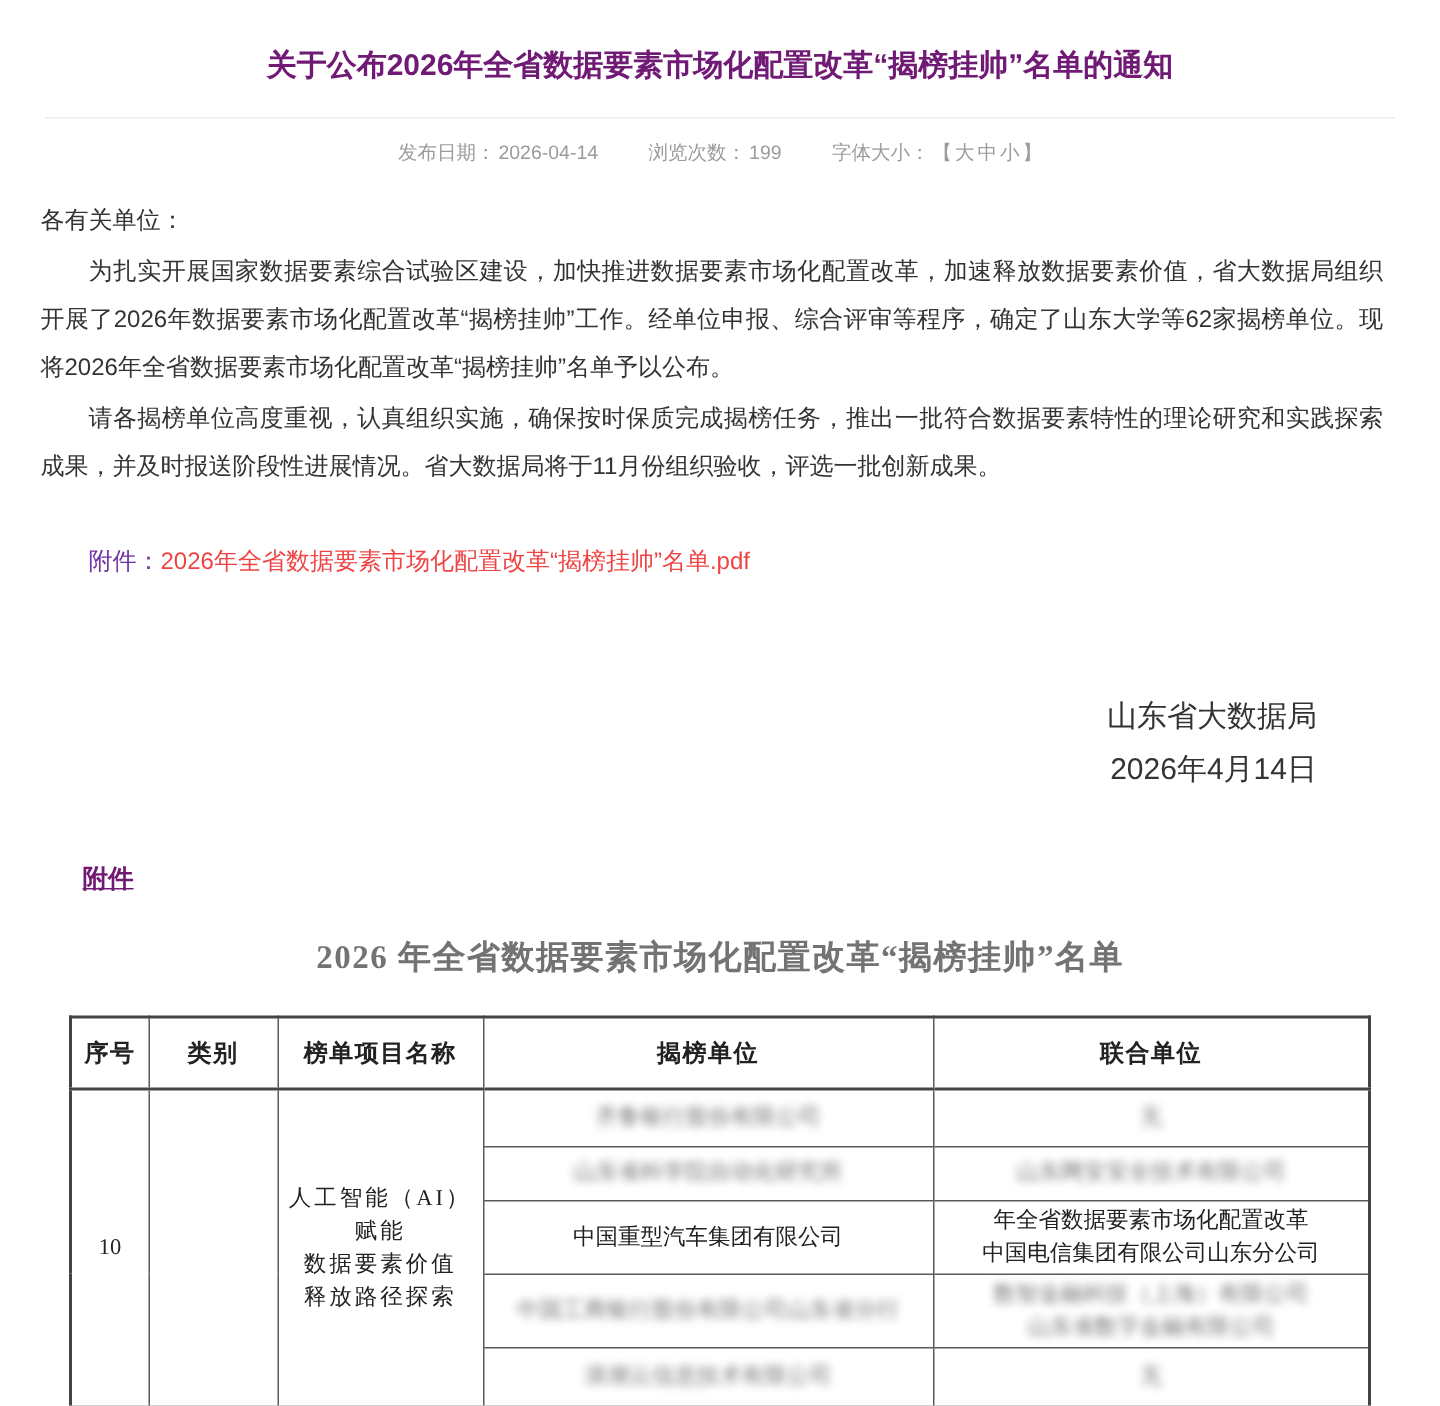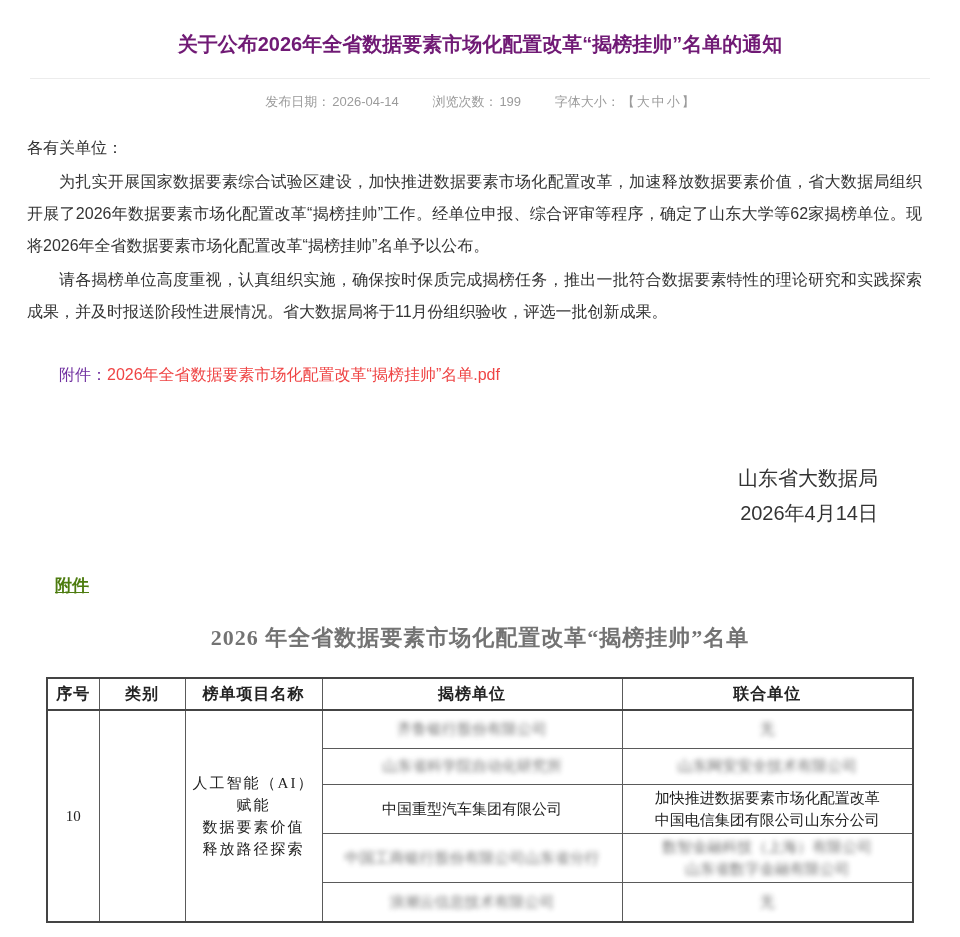--- a/index.html
+++ b/index.html
@@ -66,21 +66,21 @@
     padding-right: 44px;
     line-height: 35px;
     font-size: 20px;
   }
 
   
   .appendix-label {
     margin: 43px 0 0 55px;
     font-size: 17px;
     font-weight: bold;
-    color: #4d7c0f;
+    color: #701a75;
     text-decoration: underline;
   }
   .appendix-title {
     margin-top: 26px;
     text-align: center;
     font-family: "Liberation Serif", "DejaVu Serif", serif;
     font-weight: bold;
     font-size: 22px;
     color: #737373;
     letter-spacing: 1px;
@@ -98,21 +98,21 @@
   .roster th, .roster td {
     border: 1px solid #5a5a5a;
     text-align: center;
     vertical-align: middle;
     padding: 2px 4px;
     overflow: hidden;
   }
   .roster thead th {
     font-size: 16px;
     font-weight: bold;
-    height: 32px;
+    height: 48px;
     border-bottom: 2px solid #444;
     letter-spacing: 1px;
   }
   .roster td { font-size: 15px; line-height: 22px; }
 
   .col-no      { width: 52px; }
   .col-cat     { width: 86px; }
   .col-project { width: 137px; }
   .col-winner  { width: 300px; }
   .col-partner { width: 291px; }
@@ -192,21 +192,21 @@
       <td class="blurred">齐鲁银行股份有限公司</td>
       <td class="blurred">无</td>
     </tr>
     <tr>
       <td class="blurred">山东省科学院自动化研究所</td>
       <td class="blurred">山东网安安全技术有限公司</td>
     </tr>
     <tr>
       <td>中国重型汽车集团有限公司</td>
       <td>
-        <div>加快推进数据要素市场化配置改革</div>
+        <div>年全省数据要素市场化配置改革</div>
         <div>中国电信集团有限公司山东分公司</div>
       </td>
     </tr>
     <tr>
       <td class="blurred">中国工商银行股份有限公司山东省分行</td>
       <td class="blurred">
         <div>数智金融科技（上海）有限公司</div>
         <div>山东省数字金融有限公司</div>
       </td>
     </tr>

